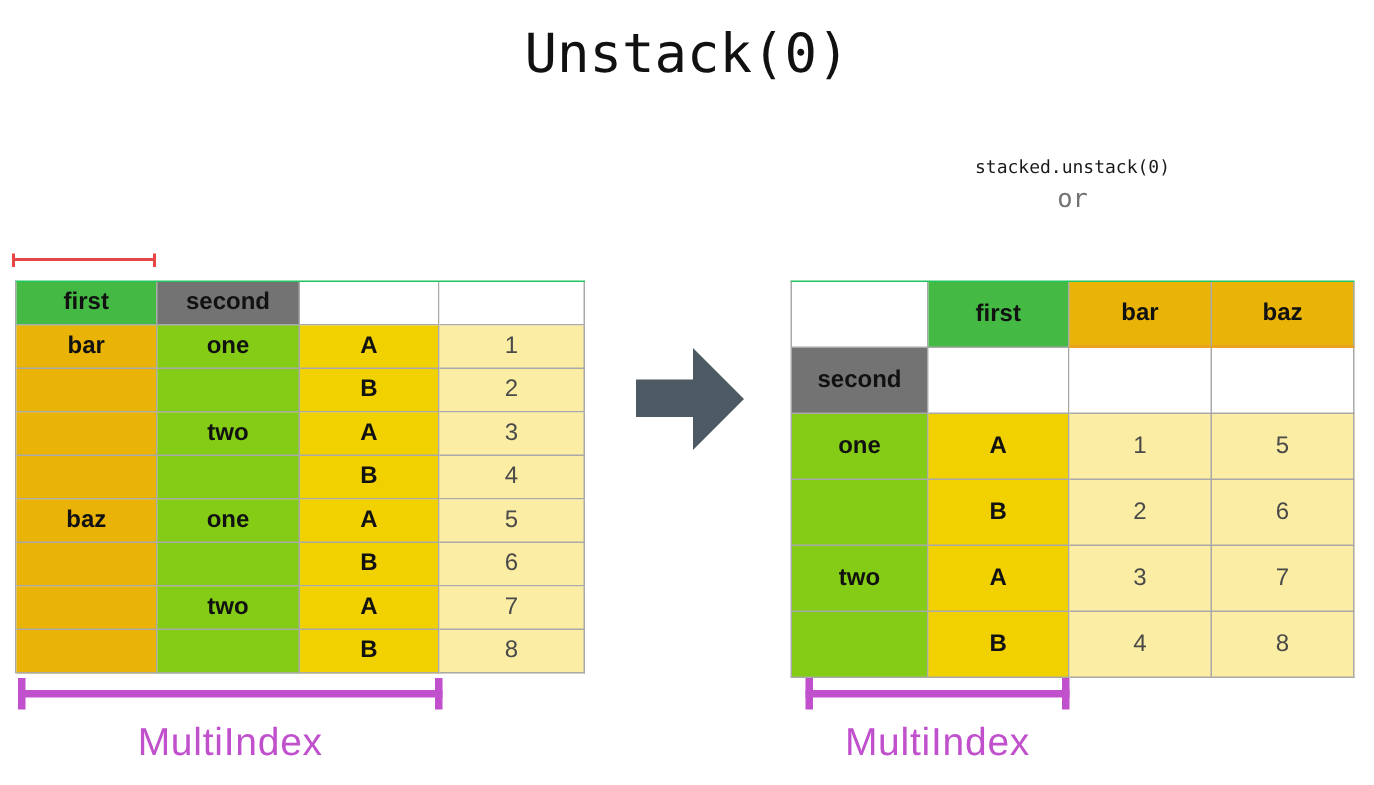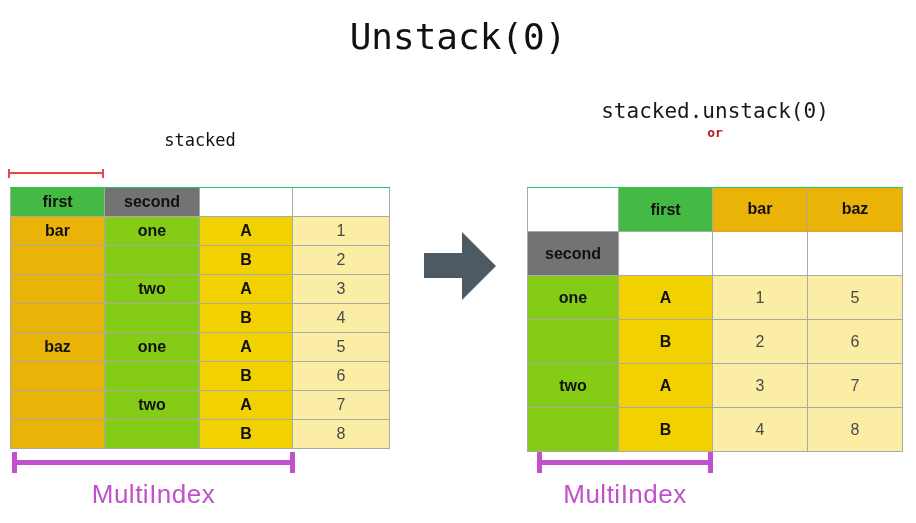--- a/index.html
+++ b/index.html
@@ -39,34 +39,33 @@
   .bracket.red .line{top:3px;height:2px;}
   .bracket.magenta{color:#c050cc;}
   .bracket.magenta .cap{width:5px;}
   .bracket.magenta .line{top:8px;height:5px;}
 
   .mi-label{position:absolute;text-align:center;font-size:26px;font-weight:300;
             color:#c050cc;letter-spacing:0.5px;}
 
   
   .code-block{position:absolute;left:527px;top:100px;width:376px;text-align:center;}
-  .code-line{font-family:"DejaVu Sans Mono",monospace;font-size:21px;color:#1a1a1a;line-height:23px;}
-  .code-or{font-family:"DejaVu Sans Mono",monospace;font-size:13px;color:#b91c1c;line-height:20px;font-weight:bold;}
+  .code-line{font-family:"DejaVu Sans Mono",monospace;font-size:12px;color:#1a1a1a;line-height:23px;}
+  .code-or{font-family:"DejaVu Sans Mono",monospace;font-size:17px;color:#737373;line-height:20px;}
   .hl{background:#6cc96d;padding:1px 1px;}
 
   .arrow{position:absolute;left:424px;top:232px;}
 </style>
 </head>
 <body>
 
 <div class="canvas">
 
   <div class="title">Unstack(0)</div>
 
-  <div class="caption" style="left:10px;top:130px;width:380px;">stacked</div>
 
   <div class="bracket red" style="left:8px;top:169px;width:96px;height:9px;">
     <i class="cap l"></i>
     <i class="line"></i>
     <i class="cap r"></i>
   </div>
 
   <div class="grid" id="left-table">
       <div class="cell bg-green lbl">first</div>
       <div class="cell bg-lgreen lbl">second</div>

